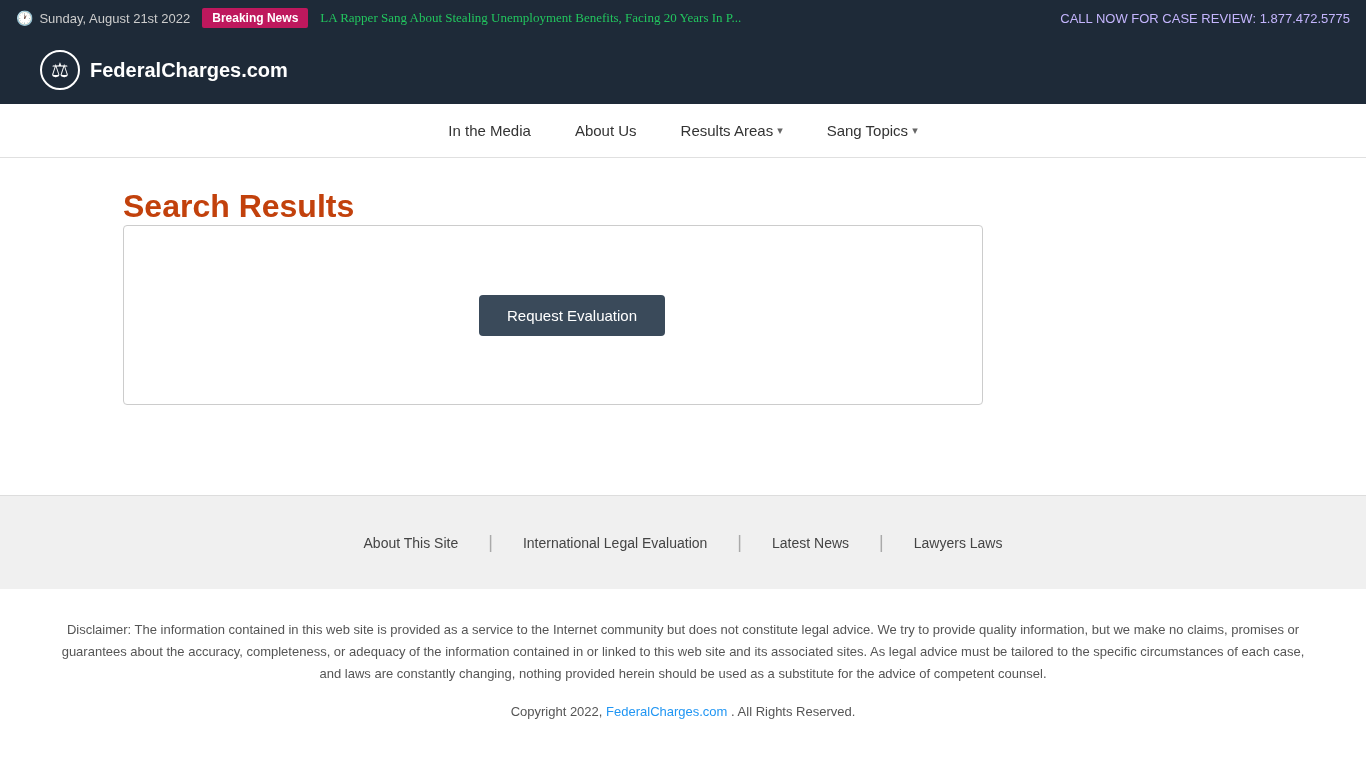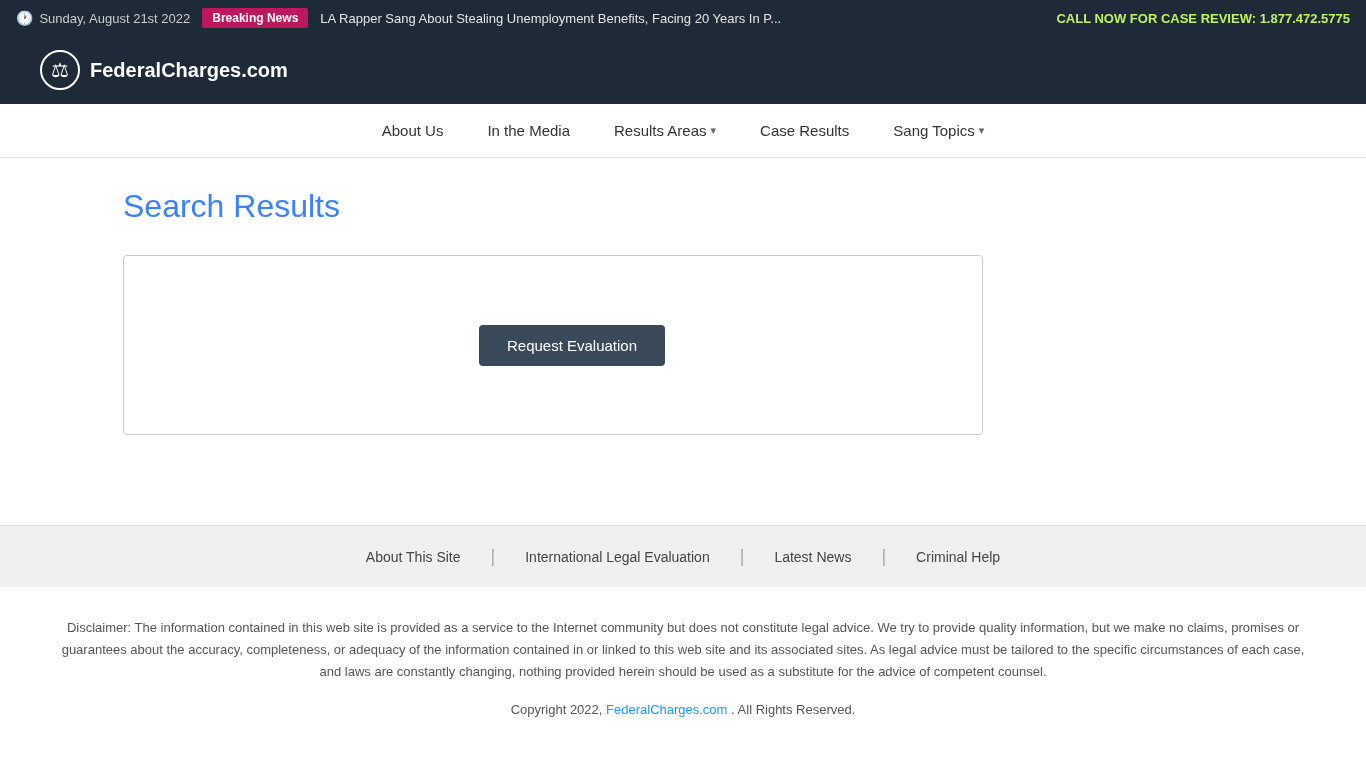--- a/index.html
+++ b/index.html
@@ -27,29 +27,30 @@
     .breaking-news-badge {
       background: #be185d;
       color: #fff;
       padding: 3px 10px;
       border-radius: 2px;
       font-weight: bold;
       white-space: nowrap;
       font-size: 12px;
     }
     .breaking-news-text {
-      color: #e5e5e5;
+      color: #22c55e;
       flex: 1;
       overflow: hidden;
       text-overflow: ellipsis;
       white-space: nowrap;
+      font-family: Liberation Serif, serif;
     }
     .call-now {
-      color: #bef264;
-      font-weight: bold;
+      color: #c4b5fd;
+      font-weight: normal;
       white-space: nowrap;
       margin-left: auto;
     }
 
     
     .site-header {
       background: #1e2a38;
       padding: 14px 40px;
       display: flex;
       align-items: center;
@@ -109,23 +110,22 @@
     }
     .content-area {
       flex: 1;
       max-width: 860px;
     }
     .sidebar {
       width: 200px;
     }
     .page-title {
       font-size: 32px;
-      font-weight: normal;
-      color: #3b82f6;
-      margin-bottom: 30px;
+      font-weight: bold;
+      color: #c2410c;
     }
     .search-form-box {
       border: 1px solid #ccc;
       border-radius: 4px;
       padding: 40px 20px;
       display: flex;
       flex-direction: column;
       align-items: center;
       gap: 20px;
       min-height: 180px;
@@ -142,21 +142,21 @@
       margin-left: 38px;
     }
 
     
     .footer-nav {
       background: #f0f0f0;
       border-top: 1px solid #ddd;
       display: flex;
       justify-content: center;
       align-items: center;
-      padding: 20px;
+      padding: 36px;
       gap: 0;
       margin-top: 60px;
     }
     .footer-nav-item {
       color: #444;
       font-size: 14px;
       cursor: pointer;
       padding: 0 30px;
       text-decoration: none;
     }
@@ -201,31 +201,28 @@
   <a class="site-logo">
     <div class="logo-icon">
       <span>⚖</span>
     </div>
     <span class="logo-text">FederalCharges.com</span>
   </a>
 </header>
 
 <nav class="main-nav">
   <a class="nav-item">
+    <span>In the Media</span>
+  </a>
+  <a class="nav-item">
     <span>About Us</span>
-  </a>
-  <a class="nav-item">
-    <span>In the Media</span>
   </a>
   <a class="nav-item">
     <span>Results Areas</span>
     <span class="nav-arrow">▾</span>
-  </a>
-  <a class="nav-item">
-    <span>Case Results</span>
   </a>
   <a class="nav-item">
     <span>Sang Topics</span>
     <span class="nav-arrow">▾</span>
   </a>
 </nav>
 
 <div class="main-content">
   <div class="content-area">
     <h1 class="page-title">Search Results</h1>
@@ -236,21 +233,21 @@
   <div class="sidebar"></div>
 </div>
 
 <div class="footer-nav">
   <a class="footer-nav-item">About This Site</a>
   <span class="footer-separator">|</span>
   <a class="footer-nav-item">International Legal Evaluation</a>
   <span class="footer-separator">|</span>
   <a class="footer-nav-item">Latest News</a>
   <span class="footer-separator">|</span>
-  <a class="footer-nav-item">Criminal Help</a>
+  <a class="footer-nav-item">Lawyers Laws</a>
 </div>
 
 <div class="footer-disclaimer">
   <p>Disclaimer: The information contained in this web site is provided as a service to the Internet community but does not constitute legal advice. We try to provide quality information, but we make no claims, promises or guarantees about the accuracy, completeness, or adequacy of the information contained in or linked to this web site and its associated sites. As legal advice must be tailored to the specific circumstances of each case, and laws are constantly changing, nothing provided herein should be used as a substitute for the advice of competent counsel.</p>
   <p class="footer-copyright">
     <span>Copyright 2022,</span>
     <a class="footer-link">FederalCharges.com</a>
     <span>. All Rights Reserved.</span>
   </p>
 </div>

